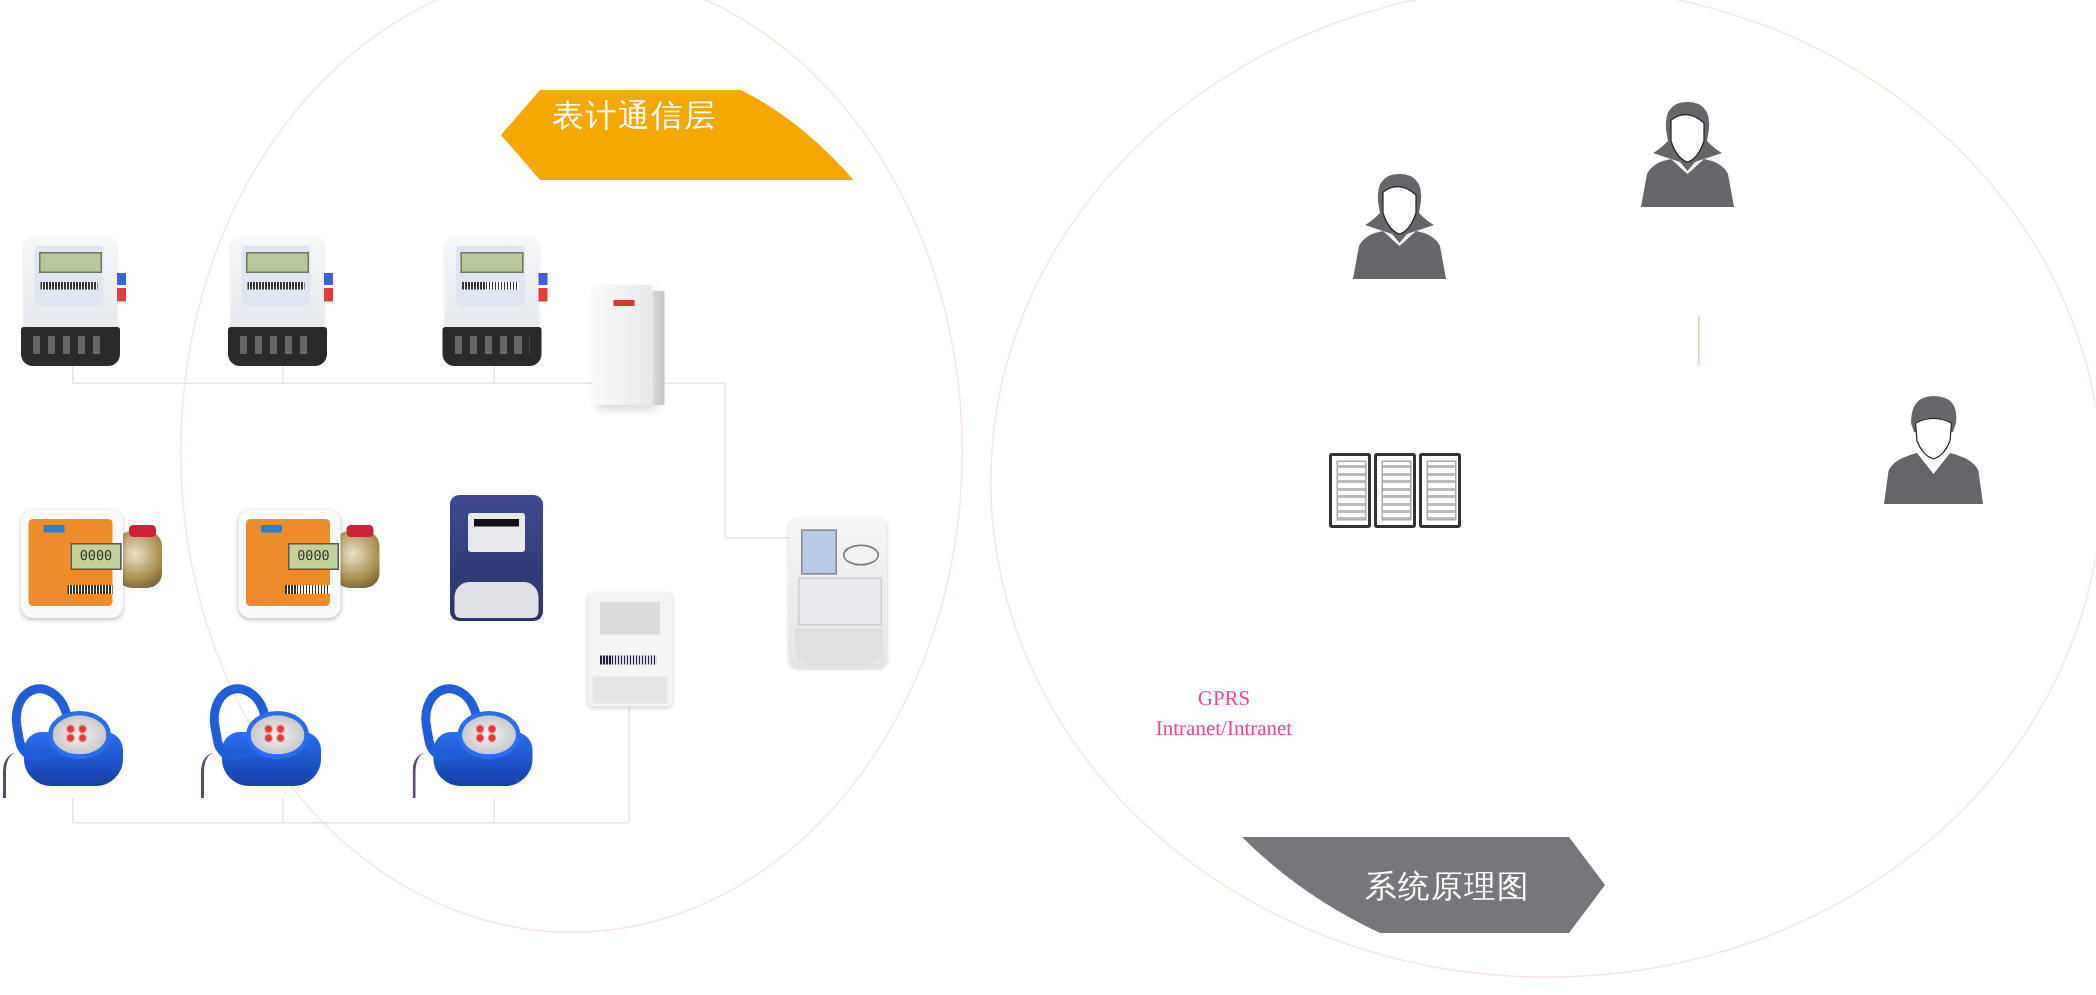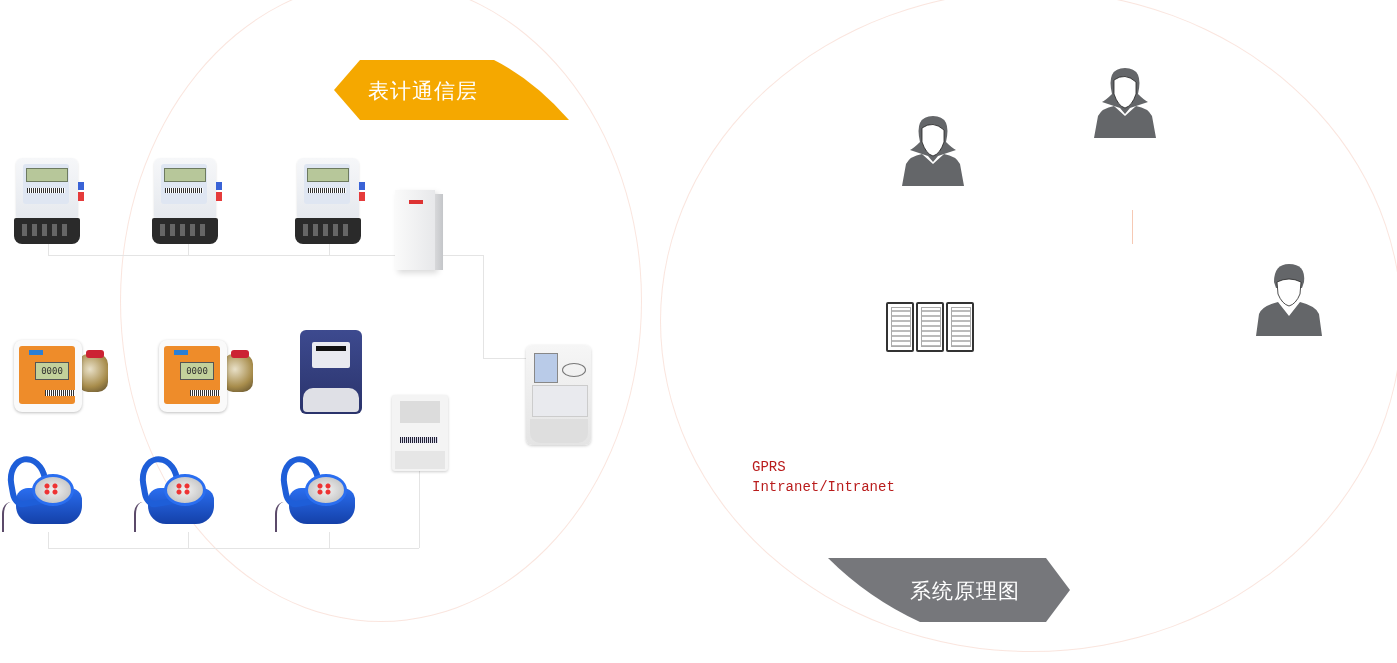--- a/index.html
+++ b/index.html
@@ -28,21 +28,21 @@
   .cabinet { position:absolute; left:395px; top:190px; width:40px; height:80px; background:linear-gradient(90deg,#fafafa,#e7e8ea); box-shadow:3px 3px 6px rgba(0,0,0,0.15); }
   .cabinet::before { content:""; position:absolute; right:-8px; top:4px; width:8px; height:76px; background:linear-gradient(90deg,#d7d8da,#c4c6c9); }
   .cab-led { position:absolute; left:14px; top:10px; width:14px; height:4px; background:#d33; }
 
   
   .heat { position:absolute; width:95px; height:72px; }
   .heat-pipe { position:absolute; left:64px; top:14px; width:30px; height:38px; background:radial-gradient(circle at 40% 40%, #e8e0c8, #a88d4c 60%, #5a4a2a); border-radius:10px; }
   .heat-pipe::before { content:""; position:absolute; left:8px; top:-4px; width:18px; height:8px; background:#c23; border-radius:3px; }
   .heat-body { position:absolute; left:0; top:0; width:68px; height:72px; background:#fafafa; border-radius:8px; box-shadow:0 1px 3px rgba(0,0,0,0.25); }
   .heat-face { position:absolute; left:5px; top:6px; width:56px; height:58px; background:#ee8c2a; border-radius:3px; }
-  .heat-lcd { position:absolute; left:16px; top:16px; width:32px; height:16px; background:#c3d19b; border:1px solid #555; font-size:9px; line-height:16px; text-align:center; color:#333; font-family:"DejaVu Sans Mono", monospace; }
+  .heat-lcd { position:absolute; left:28px; top:16px; width:32px; height:16px; background:#c3d19b; border:1px solid #555; font-size:9px; line-height:16px; text-align:center; color:#333; font-family:"DejaVu Sans Mono", monospace; }
   .heat-bar { position:absolute; left:26px; top:44px; width:30px; height:6px; background:repeating-linear-gradient(90deg,#333 0 1px,#fff 1px 2px); }
   .heat-tag { position:absolute; left:10px; top:4px; width:14px; height:5px; background:#2a7fd6; }
 
   
   .gas { position:absolute; left:300px; top:330px; width:62px; height:84px; background:linear-gradient(#3d4a8f,#2a336b); border-radius:6px; }
   .gas-win { position:absolute; left:12px; top:12px; width:38px; height:26px; background:#e9eaf0; border-radius:2px; }
   .gas-win::before { content:""; position:absolute; left:4px; top:4px; width:30px; height:5px; background:#111; }
   .gas-bottom { position:absolute; left:3px; top:58px; width:56px; height:24px; background:#dfe0e6; border-radius:10px 10px 4px 4px; }
 
   
@@ -67,34 +67,34 @@
   .con-foot { position:absolute; left:4px; top:74px; width:58px; height:24px; background:#dedede; border-radius:0 0 10px 10px; }
 
   
   .server { position:absolute; width:24px; height:46px; border:2px solid #333; border-radius:2px; background:#fff; }
   .server .slots { position:absolute; left:3px; top:3px; width:18px; height:38px; background:repeating-linear-gradient(#fff 0 2px,#bbb 2px 4px,#fff 4px 5px); border:1px solid #aaa; }
 
   
   .user { position:absolute; width:66px; height:74px; }
   .user svg { width:100%; height:100%; }
 
-  .net-label { position:absolute; font-size:14px; color:#b91c1c; line-height:20px; font-family:Liberation Mono, monospace; }
+  .net-label { position:absolute; font-size:14px; color:#ec4899; text-align:center; line-height:20px; font-family:Liberation Serif, serif; }
   .faint-line { position:absolute; width:1px; background:#f6c9b4; }
 </style>
 </head>
 <body>
 
 <div class="ring" style="left:120px; top:-20px; width:520px; height:640px;"></div>
 <div class="ring" style="left:660px; top:-10px; width:740px; height:660px;"></div>
 
 <div class="banner-orange">
   <svg width="235" height="60" viewBox="0 0 235 60">
     <path d="M26 0 L160 0 Q200 20 235 60 L26 60 L0 30 Z" fill="#f5a800"></path>
   </svg>
-  <span class="banner-text" style="left:34px; top:17px;">表计通信层</span>
+  <span class="banner-text" style="left:34px; top:3px;">表计通信层</span>
 </div>
 
 <div class="banner-gray">
   <svg width="242" height="64" viewBox="0 0 242 64">
     <path d="M0 0 L218 0 L242 32 L218 64 L92 64 Q40 40 0 0 Z" fill="#76777b"></path>
   </svg>
   <span class="banner-text" style="left:82px; top:19px;">系统原理图</span>
 </div>
 
 <div class="line-v" style="left:48px; top:240px; height:15px;"></div>

